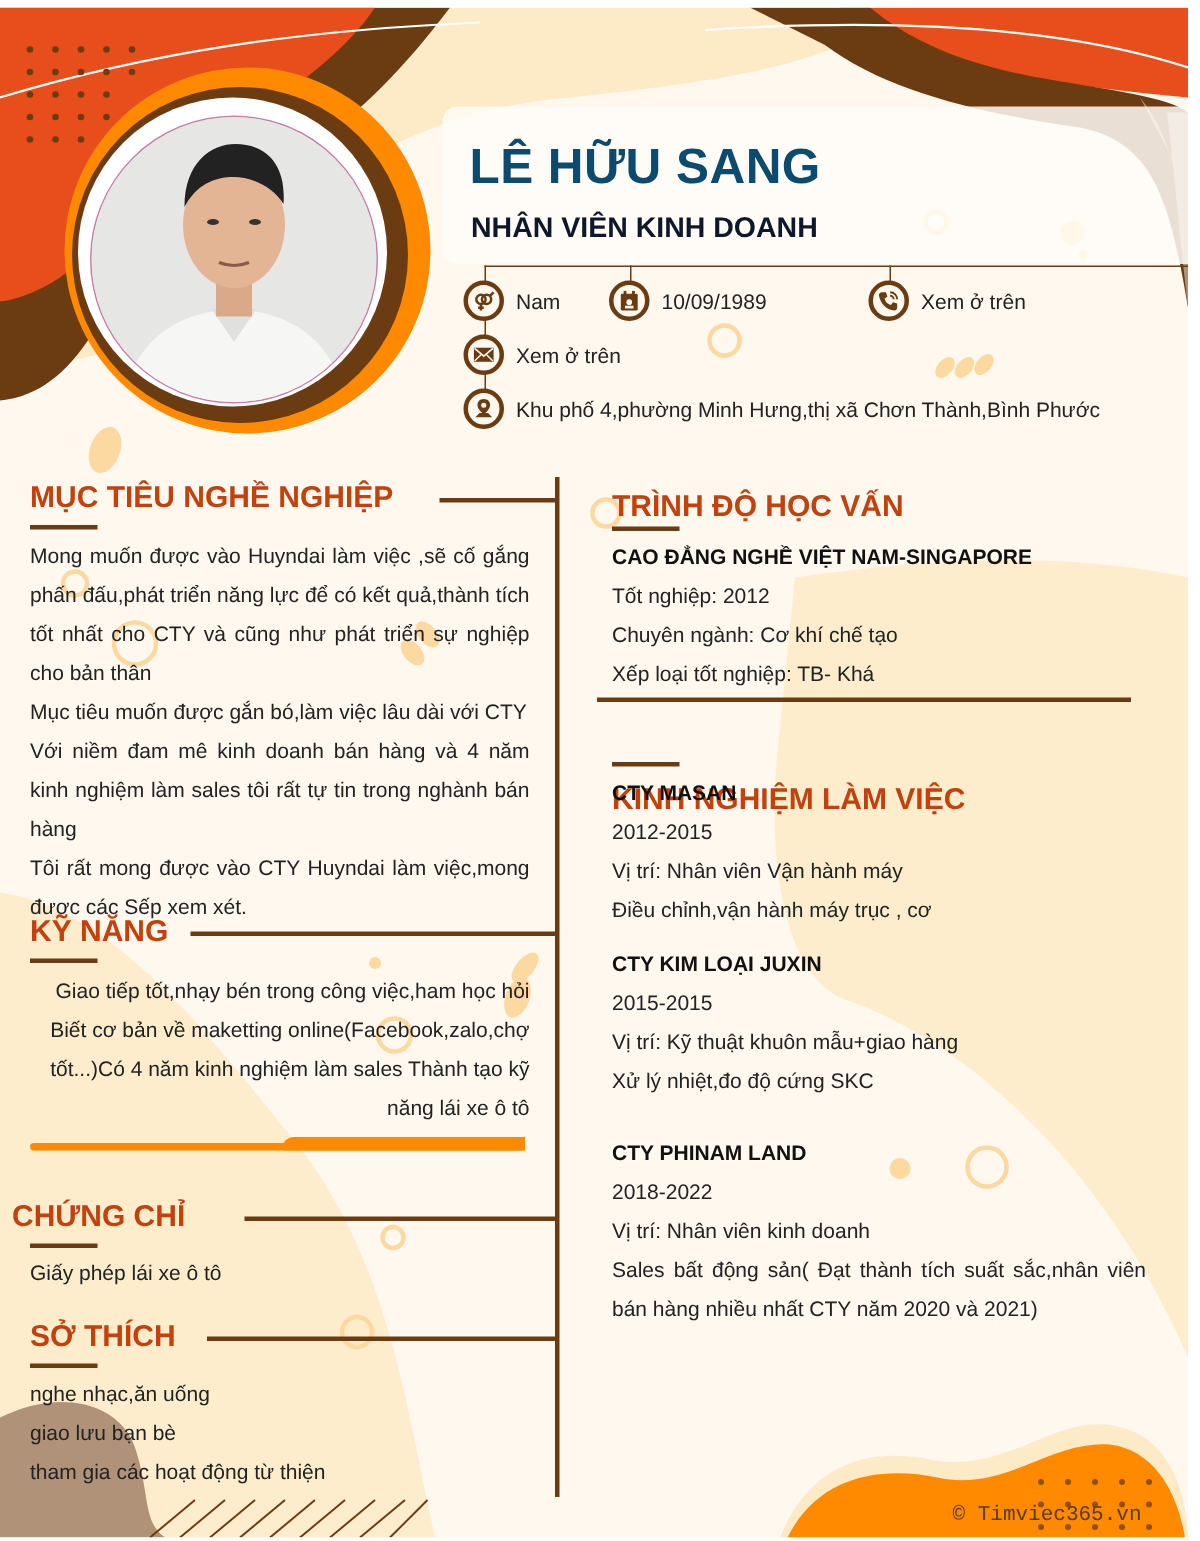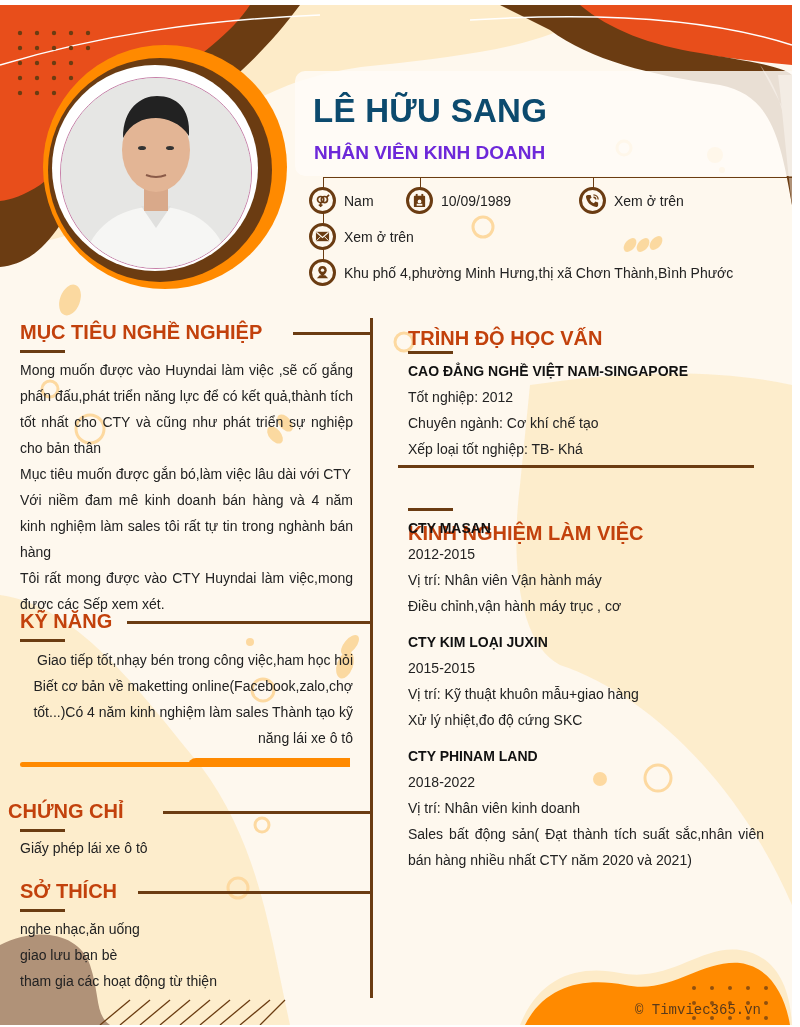--- a/index.html
+++ b/index.html
@@ -1,21 +1,21 @@
 <!DOCTYPE html>
 <html><head>
 <meta charset="utf-8">
 <style>
   html,body{margin:0;padding:0;background:#ffffff;}
   body{width:800px;height:1027px;position:relative;overflow:hidden;font-family:"Liberation Sans","DejaVu Sans",sans-serif;color:#222;}
   .page{position:absolute;left:0;top:5px;width:792px;height:1020px;background:#fef8ee;overflow:hidden;}
   .deco{position:absolute;left:0;top:0;width:792px;height:1020px;}
   .abs{position:absolute;}
   .name{left:313px;top:87px;font-size:33px;font-weight:bold;color:#0c4a6e;letter-spacing:0.3px;}
-  .title{left:314px;top:137px;font-size:19px;font-weight:bold;color:#6d28d9;}
+  .title{left:314px;top:137px;font-size:19px;font-weight:bold;color:#0f172a;}
   .namecard{left:295px;top:66px;width:510px;height:105px;background:#fffcf7;border-radius:10px;opacity:0.85;}
   .contact{display:flex;align-items:center;font-size:14px;color:#222;}
   .contact .ic{width:27px;height:27px;border-radius:50%;border:3px solid #6b3c12;box-sizing:border-box;display:flex;align-items:center;justify-content:center;margin-right:8px;background:#fef8ee;}
   .contact .ic svg{width:15px;height:15px;}
   .sec-title{font-size:20px;font-weight:bold;color:#c2410c;}
   .underline{width:45px;height:3px;background:#6b3c12;}
   .hline{height:3px;background:#6b3c12;}
   .body{font-size:14px;line-height:26px;color:#222;text-align:justify;}
   .bold{font-weight:bold;color:#111;}
   .footer{left:635px;top:997px;font-family:"Liberation Mono","DejaVu Sans Mono",monospace;font-size:14px;color:#5a3a1a;}
@@ -262,21 +262,21 @@
 
   <div class="abs sec-title" style="left:408px;top:486px;margin-top:31px;">KINH NGHIỆM LÀM VIỆC</div>
   <div class="abs underline" style="left:408px;top:503px;"></div>
   <div class="abs body" style="left:408px;top:510px;width:356px;">
     <div style="margin-bottom:10px;">
       <div class="bold">CTY MASAN</div>
       <div>2012-2015</div>
       <div>Vị trí: Nhân viên Vận hành máy</div>
       <div>Điều chỉnh,vận hành máy trục , cơ</div>
     </div>
-    <div style="margin-bottom:10px;">
+    <div style="margin-bottom:22px;">
       <div class="bold">CTY KIM LOẠI JUXIN</div>
       <div>2015-2015</div>
       <div>Vị trí: Kỹ thuật khuôn mẫu+giao hàng</div>
       <div>Xử lý nhiệt,đo độ cứng SKC</div>
     </div>
     <div>
       <div class="bold">CTY PHINAM LAND</div>
       <div>2018-2022</div>
       <div>Vị trí: Nhân viên kinh doanh</div>
       <div>Sales bất động sản( Đạt thành tích suất sắc,nhân viên bán hàng nhiều nhất CTY năm 2020 và 2021)</div>

